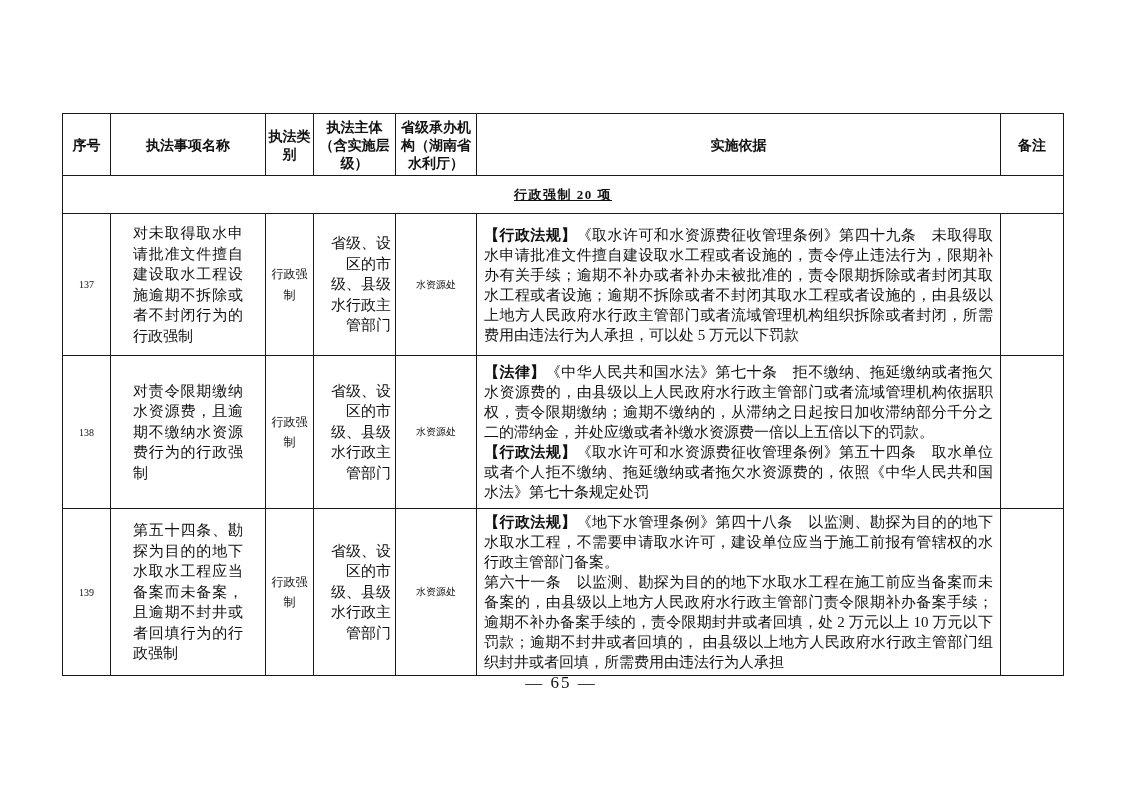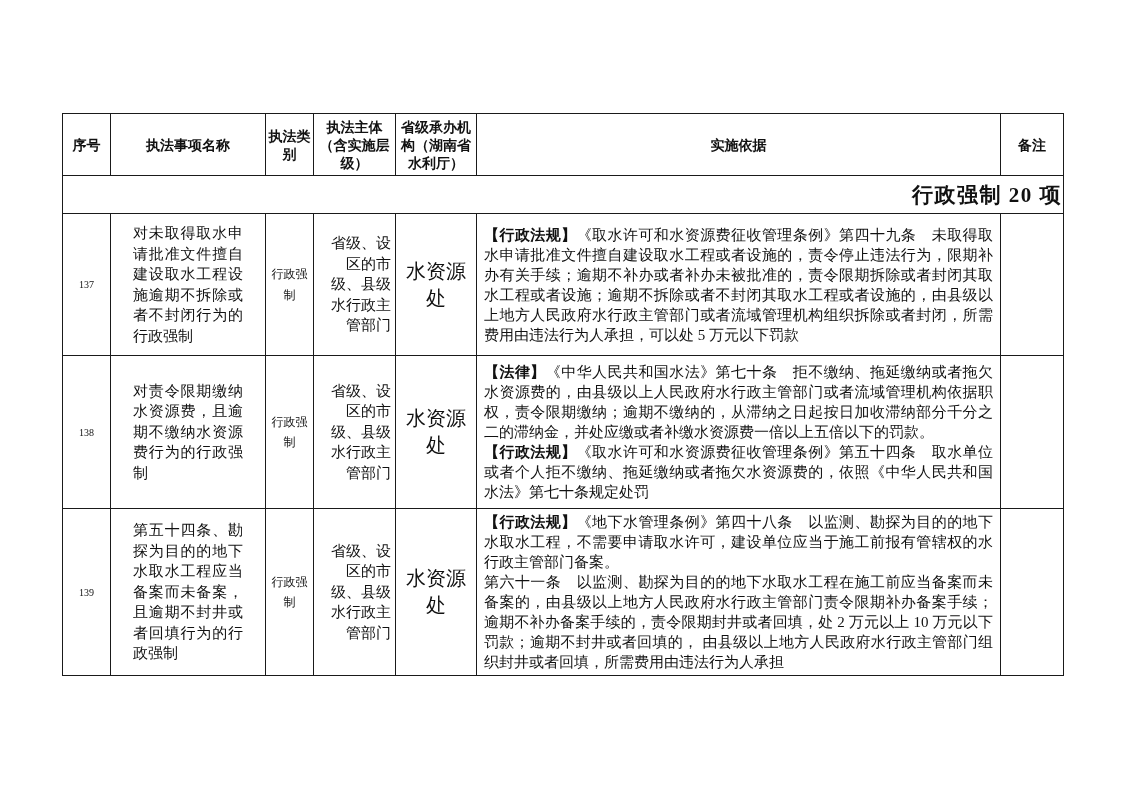--- a/index.html
+++ b/index.html
@@ -29,35 +29,36 @@
     font-family: "Liberation Sans", "DejaVu Sans", sans-serif;
     font-weight: bold;
     font-size: 14px;
     line-height: 18px;
     text-align: center;
     padding: 2px 2px;
   }
   
   tr.section-row { height: 38px; }
   tr.section-row td {
-    text-align: right;
+    text-align: center;
     font-weight: bold;
-    font-size: 21px;
+    font-size: 13px;
     letter-spacing: 1.5px;
+    text-decoration: underline;
   }
   
   tbody tr.data-row:nth-of-type(2) { height: 142px; }
   tbody tr.data-row:nth-of-type(3) { height: 153px; }
   tbody tr.data-row:nth-of-type(4) { height: 154px; }
 
   td.col-no     { text-align: center; font-size: 10px; }
   td.col-name   { font-size: 15px; line-height: 20.5px; text-align: justify; padding: 4px 22px; }
   td.col-cat    { text-align: center; font-size: 12px; line-height: 20.5px; padding: 0 5px; }
   td.col-subj   { text-align: right; font-size: 15px; line-height: 20.5px; padding: 0 4px; }
-  td.col-agency { text-align: center; font-size: 20px; }
+  td.col-agency { text-align: center; font-size: 10px; }
   td.col-basis  { font-size: 15px; line-height: 20px; padding: 3px 7px; }
   td.col-basis .basis-par { text-align: justify; }
   .tag-bold { font-weight: bold; }
 
   .page-footer {
     position: absolute;
     top: 673px; left: 0; width: 1122px;
     text-align: center;
     font-size: 17px;
     letter-spacing: 2px;
@@ -126,14 +127,15 @@
           <td class="col-agency">水资源处</td>
           <td class="col-basis">
             <div class="basis-par"><span class="tag-bold">【行政法规】</span><span>《地下水管理条例》第四十八条　以监测、勘探为目的的地下水取水工程，不需要申请取水许可，建设单位应当于施工前报有管辖权的水行政主管部门备案。</span></div>
             <div class="basis-par"><span>第六十一条　以监测、勘探为目的的地下水取水工程在施工前应当备案而未备案的，由县级以上地方人民政府水行政主管部门责令限期补办备案手续；逾期不补办备案手续的，责令限期封井或者回填，处 2 万元以上 10 万元以下罚款；逾期不封井或者回填的， 由县级以上地方人民政府水行政主管部门组织封井或者回填，所需费用由违法行为人承担</span></div>
           </td>
           <td class="col-remark"></td>
         </tr>
       </tbody>
   </table>
 
+  <div class="page-footer">— 65 —</div>
 
 </div>
 
 </body></html>

